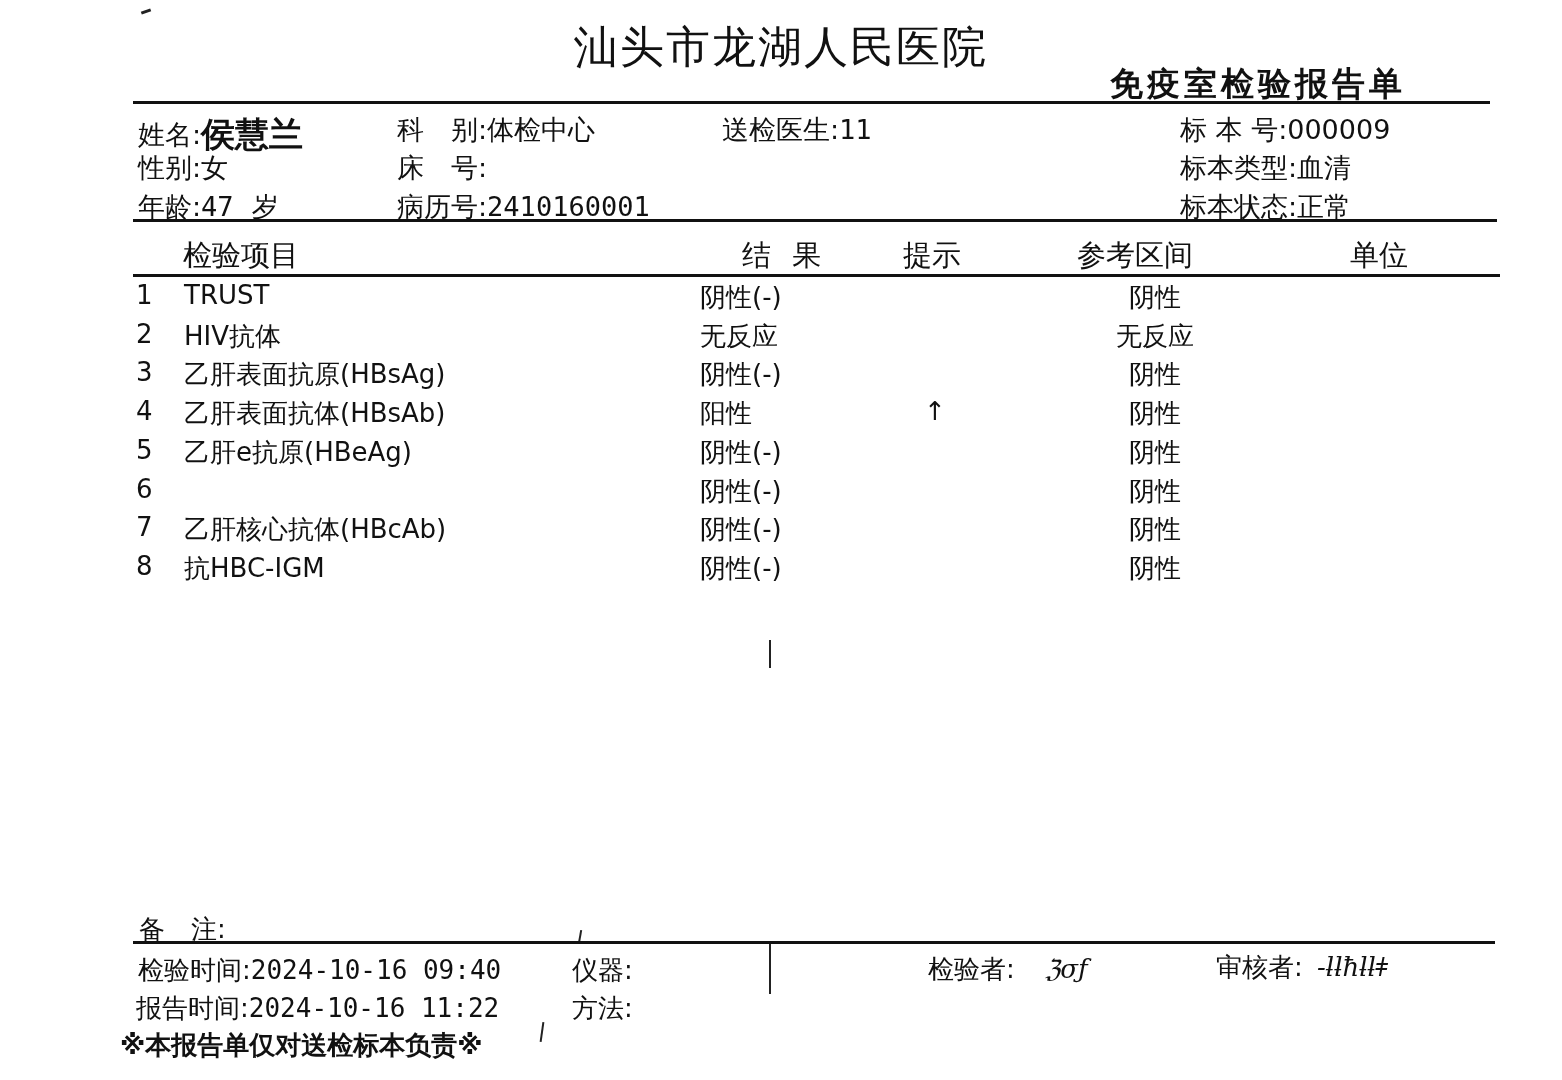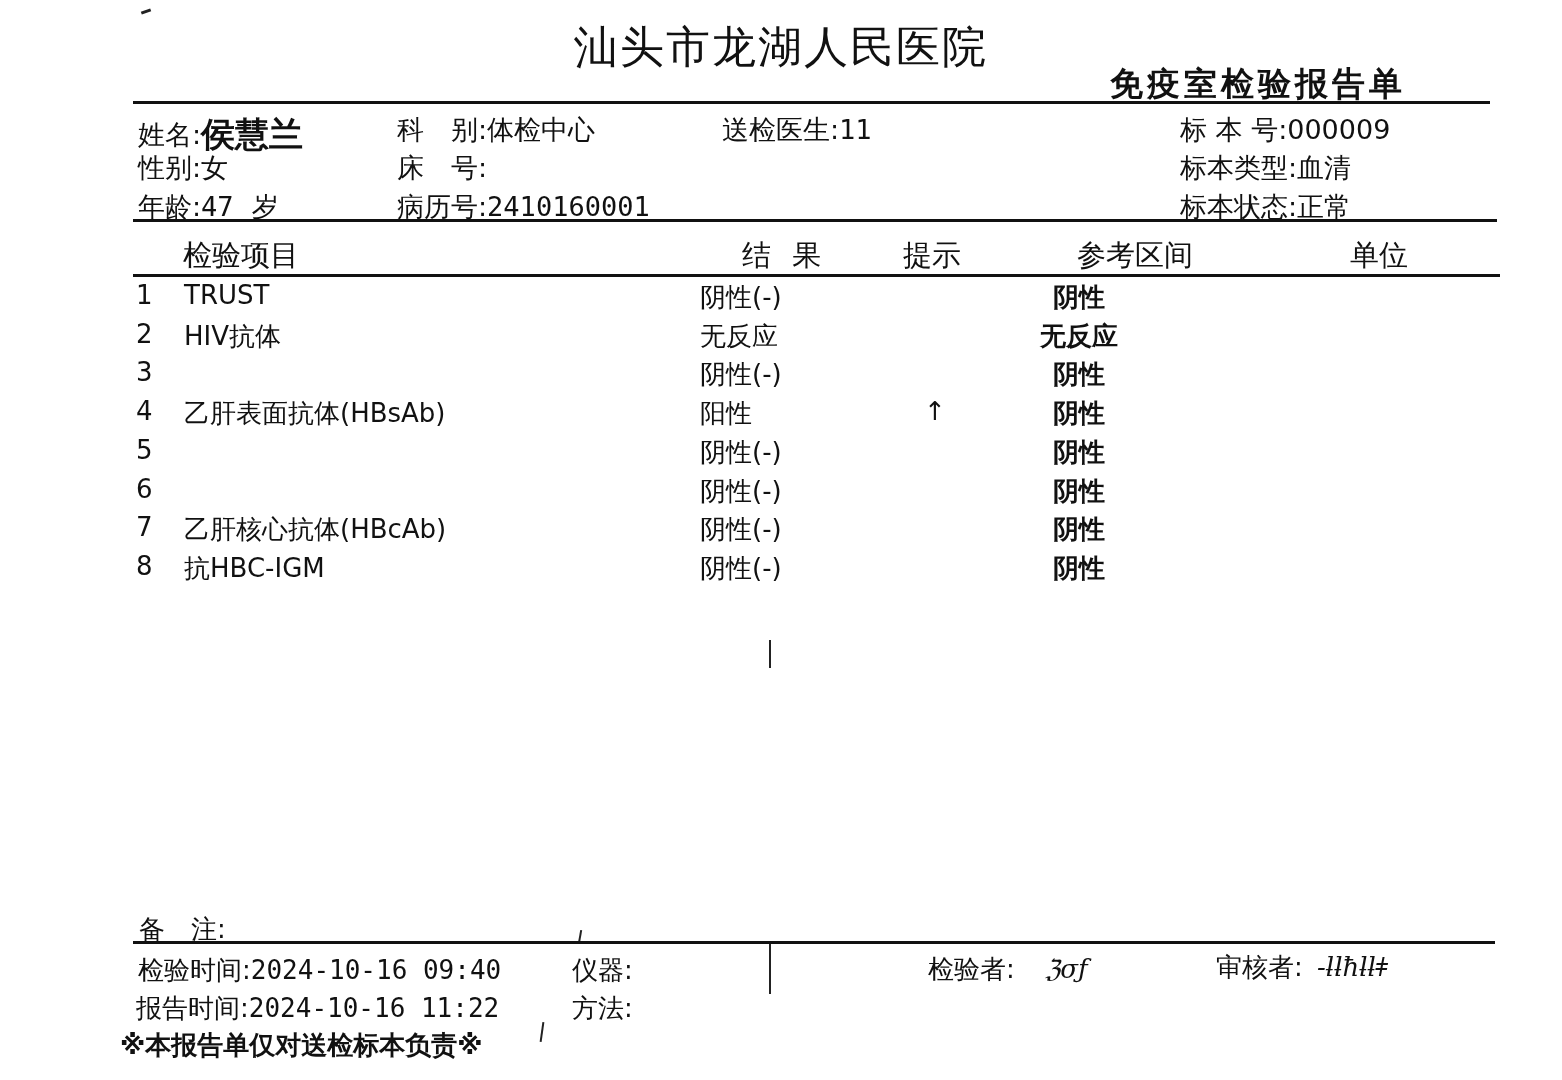--- a/index.html
+++ b/index.html
@@ -22,21 +22,21 @@
     .info { font-size: 27px; font-family: "DejaVu Sans", "Liberation Sans", sans-serif; }
     .info .val-name { font-size: 34px; font-weight: bold; }
     .mono { font-family: "DejaVu Sans Mono", "Liberation Mono", monospace; }
     .th { font-size: 29px; top: 236px; font-family: "DejaVu Sans", "Liberation Sans", sans-serif; }
     .row { position: absolute; left: 0; width: 1562px; height: 38px; }
     .cell { position: absolute; font-size: 26px; font-family: "DejaVu Sans", "Liberation Sans", sans-serif; }
     .cell.no { left: 136px; }
     .cell.item { left: 184px; }
     .cell.result { left: 700px; width: 140px; }
     .cell.flag { left: 905px; width: 60px; text-align: center; }
-    .cell.ref { left: 1004px; width: 150px; text-align: center; font-weight: bold; }
+    .cell.ref { left: 1080px; width: 150px; text-align: center; }
     .cell.unit { left: 1330px; width: 110px; text-align: center; }
     .foot { font-size: 26px; font-family: "DejaVu Sans", "Liberation Sans", sans-serif; }
     .sig { font-family: "DejaVu Serif", "Liberation Serif", serif; font-style: italic; font-size: 26px; }
   </style>
 </head>
 <body>
 
 <div class="abs hospital">汕头市龙湖人民医院</div>
 <div class="abs subtitle">免疫室检验报告单</div>
 <div class="mark" style="left:141px;top:10px;width:10px;height:3px;transform:rotate(-20deg);"></div>
@@ -101,35 +101,37 @@
   <div class="row" style="top:319px;">
     <span class="cell no">2</span>
     <span class="cell item">HIV抗体</span>
     <span class="cell result">无反应</span>
     <span class="cell flag"></span>
     <span class="cell ref">无反应</span>
     <span class="cell unit"></span>
   </div>
   <div class="row" style="top:357px;">
     <span class="cell no">3</span>
+    <span class="cell item">乙肝表面抗原(HBsAg)</span>
     <span class="cell result">阴性(-)</span>
     <span class="cell flag"></span>
     <span class="cell ref">阴性</span>
     <span class="cell unit"></span>
   </div>
   <div class="row" style="top:396px;">
     <span class="cell no">4</span>
     <span class="cell item">乙肝表面抗体(HBsAb)</span>
     <span class="cell result">阳性</span>
     <span class="cell flag">↑</span>
     <span class="cell ref">阴性</span>
     <span class="cell unit"></span>
   </div>
   <div class="row" style="top:435px;">
     <span class="cell no">5</span>
+    <span class="cell item">乙肝e抗原(HBeAg)</span>
     <span class="cell result">阴性(-)</span>
     <span class="cell flag"></span>
     <span class="cell ref">阴性</span>
     <span class="cell unit"></span>
   </div>
   <div class="row" style="top:474px;">
     <span class="cell no">6</span>
     <span class="cell result">阴性(-)</span>
     <span class="cell flag"></span>
     <span class="cell ref">阴性</span>

